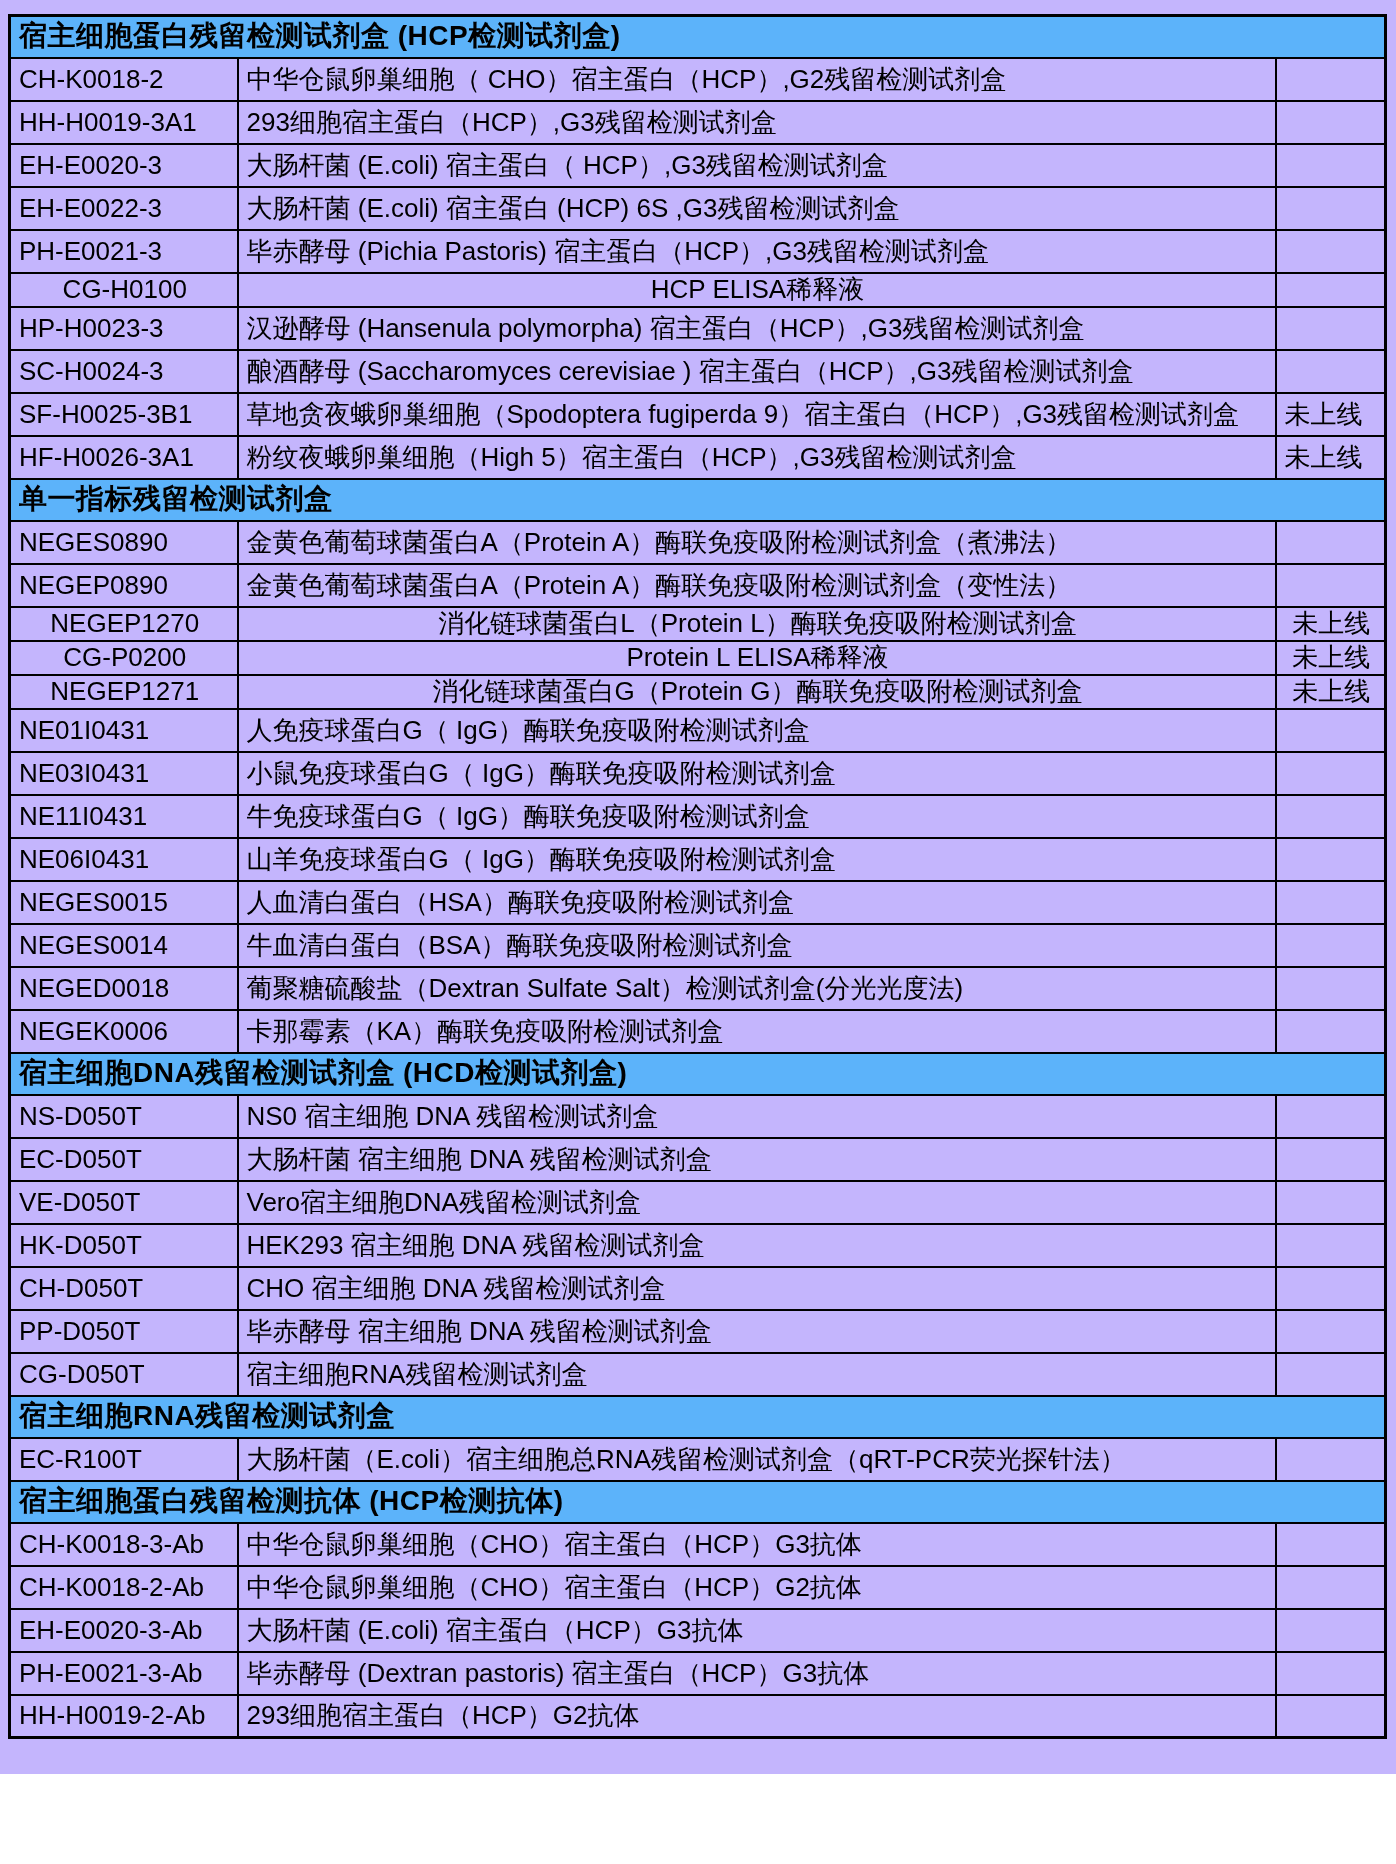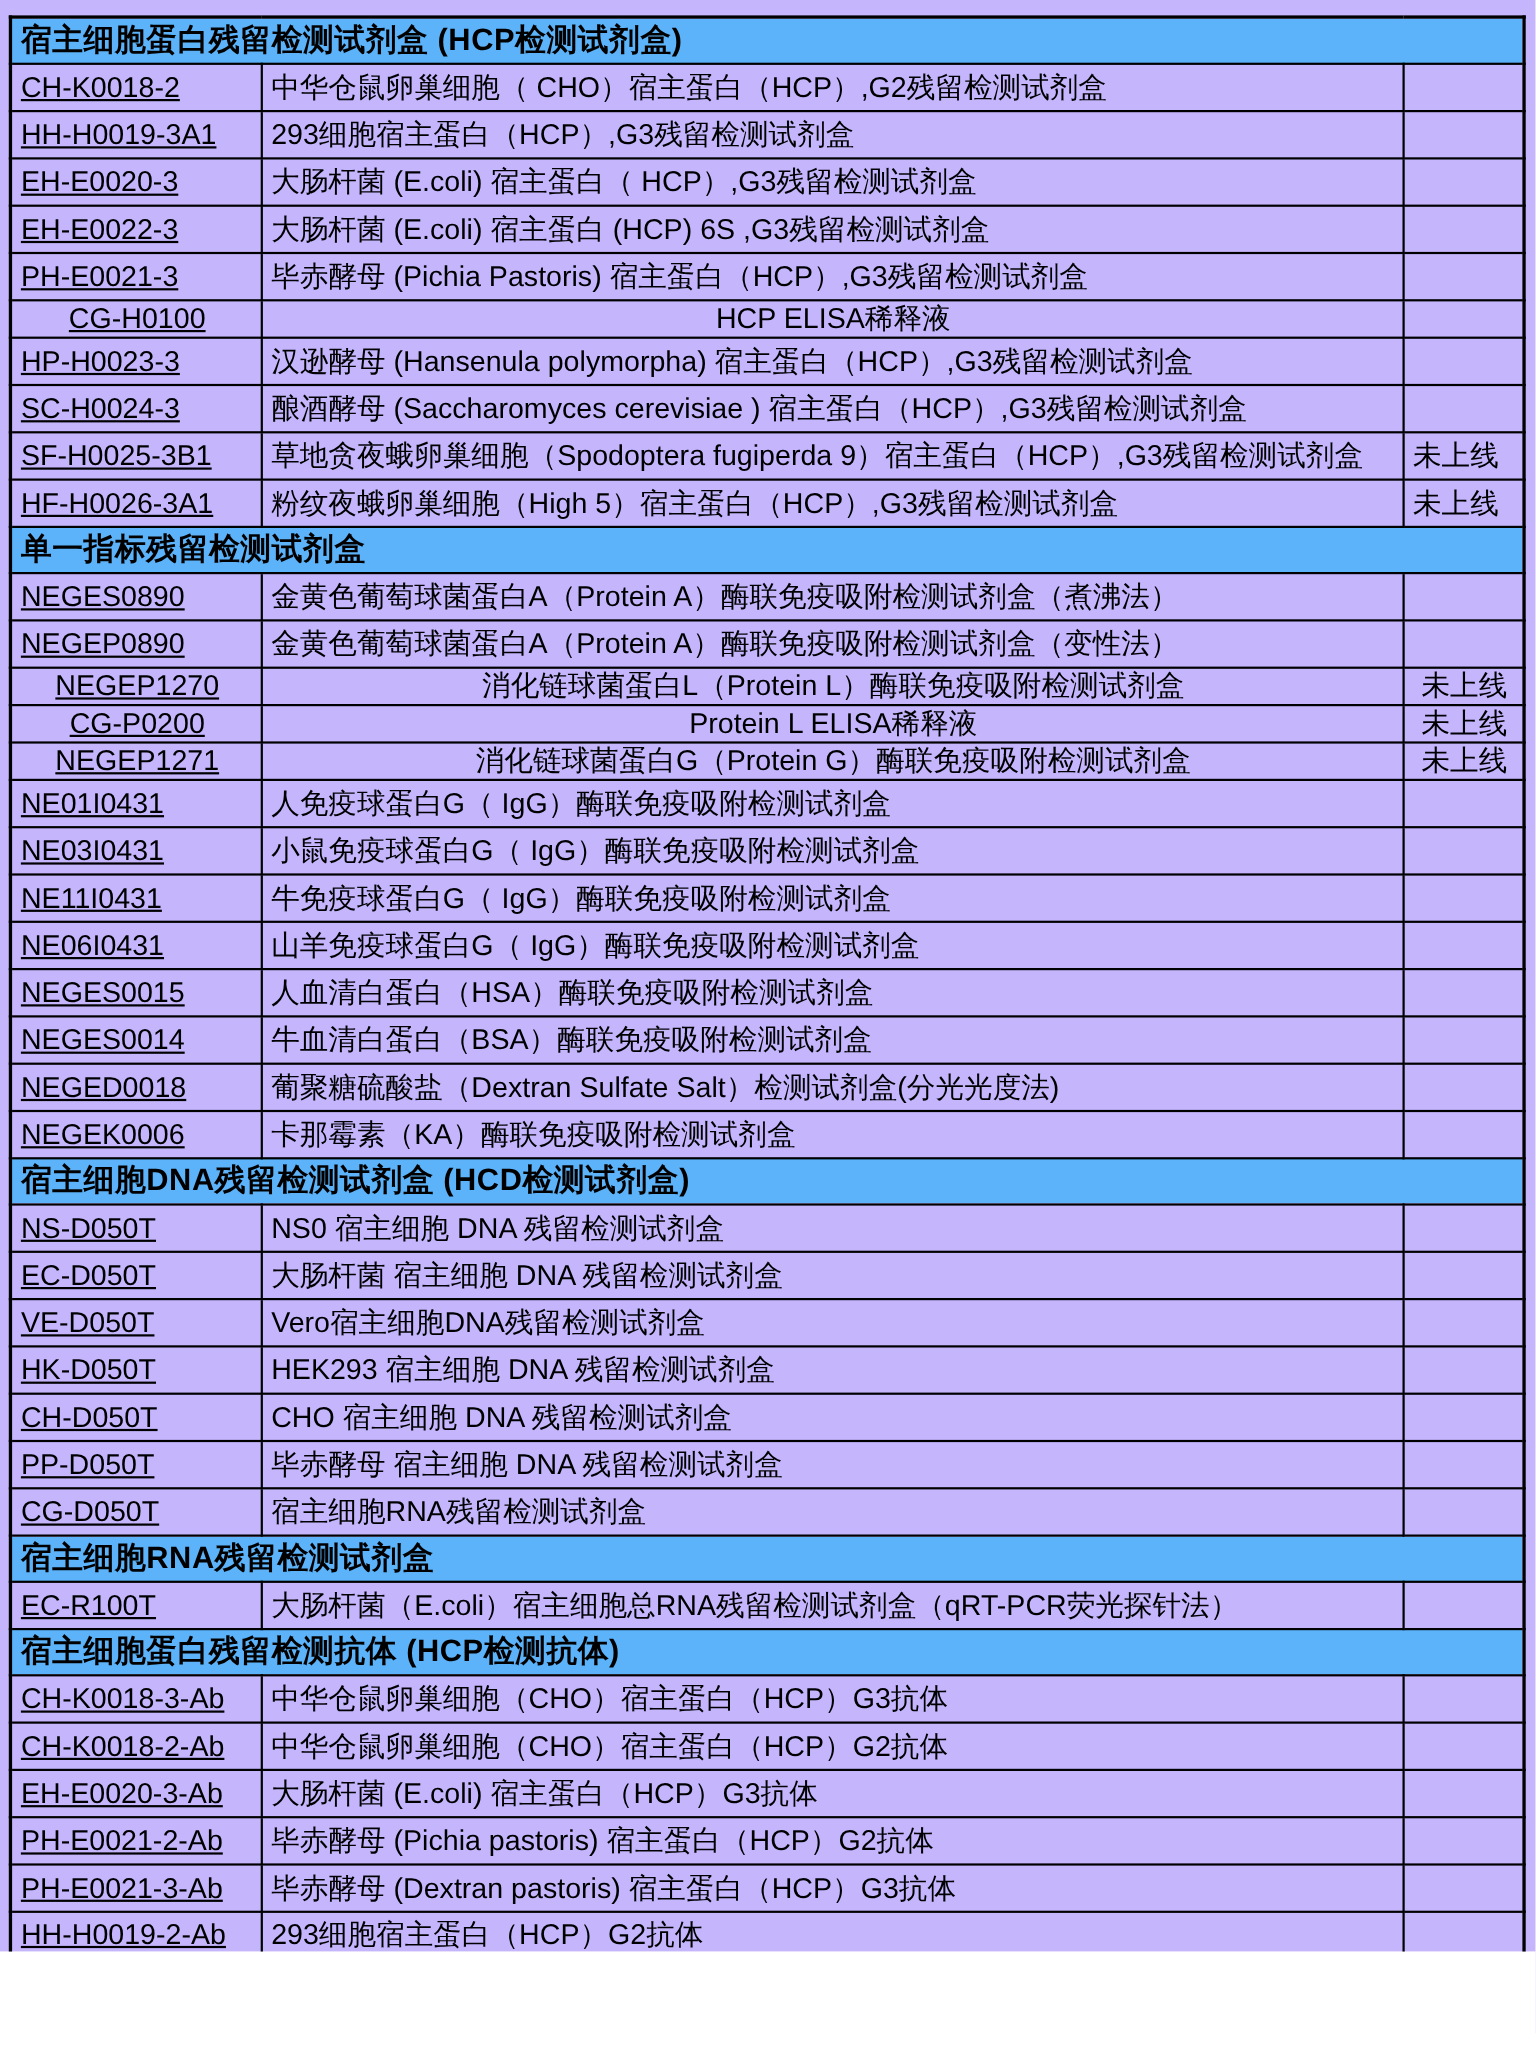--- a/index.html
+++ b/index.html
@@ -43,21 +43,21 @@
   }
   tr.data-row { height: 43px; }
   tr.data-row.short { height: 34px; text-align: center; }
   tr.section-row { height: 42px; }
   tr.section-row td {
     background: var(--section-header-bg, #5CB3FA);
     font-weight: bold;
     font-size: 28px;
     letter-spacing: 0.5px;
   }
-  td.cell-code   { font-size: 26px; text-decoration: underline; }
+  td.cell-code   { font-size: 26px; }
   td.cell-desc   { font-size: 26px; }
   td.cell-status { font-size: 26px; padding-left: 6px; }
 </style>
 </head>
 <body>
 
 <div class="page">
   <div class="catalog-wrap">
     <table class="catalog">
       <colgroup>
@@ -245,25 +245,20 @@
             <td class="cell-code">CH-K0018-2-Ab</td>
             <td class="cell-desc">中华仓鼠卵巢细胞（CHO）宿主蛋白（HCP）G2抗体</td>
             <td class="cell-status"></td>
           </tr>
           <tr class="data-row">
             <td class="cell-code">EH-E0020-3-Ab</td>
             <td class="cell-desc">大肠杆菌 (E.coli) 宿主蛋白（HCP）G3抗体</td>
             <td class="cell-status"></td>
           </tr>
           <tr class="data-row">
-            <td class="cell-code">PH-E0021-2-Ab</td>
-            <td class="cell-desc">毕赤酵母 (Pichia pastoris) 宿主蛋白（HCP）G2抗体</td>
-            <td class="cell-status"></td>
-          </tr>
-          <tr class="data-row">
             <td class="cell-code">PH-E0021-3-Ab</td>
             <td class="cell-desc">毕赤酵母 (Dextran pastoris) 宿主蛋白（HCP）G3抗体</td>
             <td class="cell-status"></td>
           </tr>
           <tr class="data-row">
             <td class="cell-code">HH-H0019-2-Ab</td>
             <td class="cell-desc">293细胞宿主蛋白（HCP）G2抗体</td>
             <td class="cell-status"></td>
           </tr>
         </tbody>

